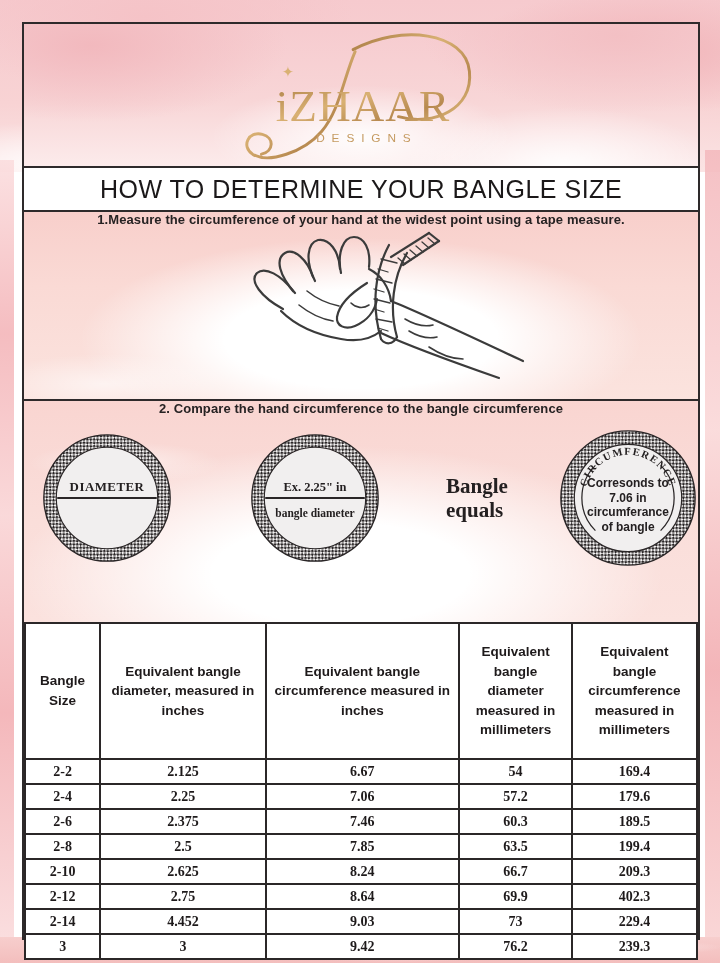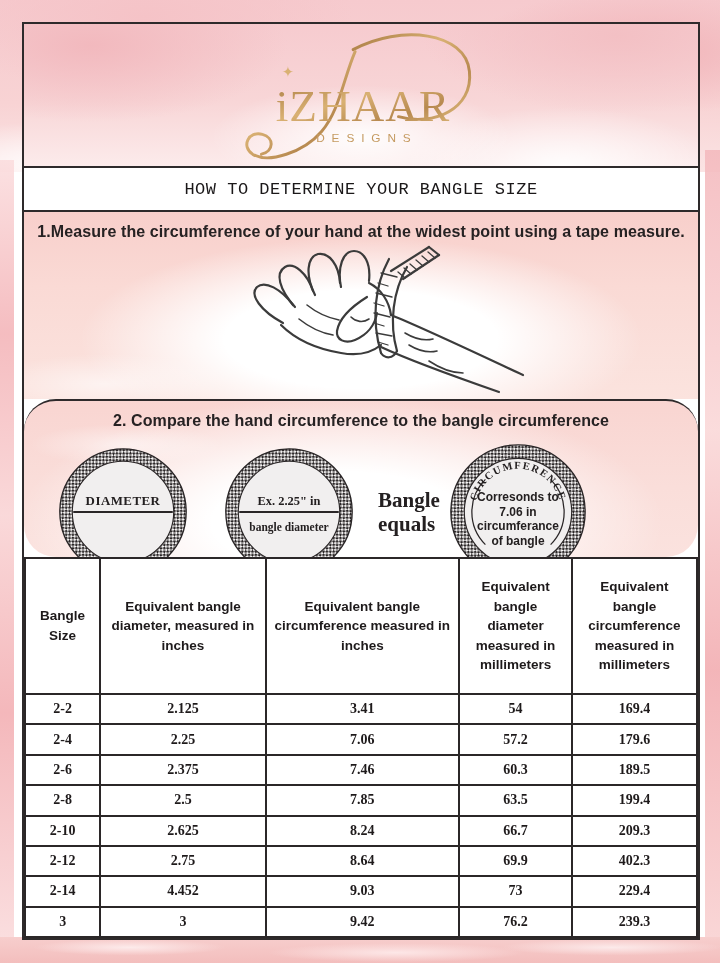--- a/index.html
+++ b/index.html
@@ -55,49 +55,48 @@
   }
   .logo-svg { width:330px; height:138px; display:block; }
 
   
   .title-band {
     height:46px; flex:none; background:#ffffff;
     border-top:2px solid #2e2a2b; border-bottom:2px solid #2e2a2b;
     display:flex; align-items:center; justify-content:center;
   }
   .title-band h1 {
-    font-family:Liberation Mono, monospace; font-weight:normal;
-    font-size:17px; letter-spacing:.5px; color:#1b1819;
+    font-family:Liberation Sans, sans-serif; font-weight:normal;
+    font-size:25px; letter-spacing:.5px; color:#1b1819;
   }
 
   
   .step1 {
     height:187px; flex:none; text-align:center;
     background:
       radial-gradient(360px 130px at 50% 68%, #ffffff 38%, rgba(255,255,255,0) 78%),
       radial-gradient(160px 40px at 12% 92%, rgba(255,255,255,.6), rgba(255,255,255,0) 75%),
       linear-gradient(180deg, #f8cfcb 0%, #fadad5 40%, #fbe3de 100%);
   }
   .step2 {
-    height:158px; flex:none; text-align:center;
+    height:223px; flex:none; text-align:center;
     border-top:2px solid #2e2a2b;
     background:
       radial-gradient(430px 170px at 47% 78%, #ffffff 30%, rgba(255,255,255,0) 75%),
       radial-gradient(120px 26px at 15% 28%, rgba(255,255,255,.55), rgba(255,255,255,0) 80%),
       linear-gradient(180deg, #f9d5d1 0%, #fadeda 55%, #fbe2de 100%);
-    border-radius: 32px;
   }
   .step-text {
-    display:block; padding-top:11px; font-size:16px; font-weight:bold;
+    display:block; font-size:13px; font-weight:bold;
     color:#262223; letter-spacing:.1px;
   }
   .hand-svg { display:block; margin:4px auto 0; width:340px; height:150px; }
 
   .circles-row {
-    margin-top:12px; display:flex; align-items:center; justify-content:flex-start;margin-left:16px;
+    margin-top:12px; display:flex; align-items:center; justify-content:space-between;
   }
   .bangle-circle { flex:none; }
   .c-sm { width:134px; height:134px; margin:0 16px; }
   .c-lg { width:140px; height:140px; margin-left:4px; }
   .equals-label {
     width:72px; flex:none; text-align:left; padding-left:6px;
     font-family:"Liberation Serif", serif; font-weight:bold;
     font-size:21px; line-height:1.15; color:#242021;
   }
   .ring-label { font-family:"Liberation Serif", serif; font-weight:bold; fill:#242021; }
@@ -286,21 +285,21 @@
           <th>Equivalent bangle diameter, measured in inches</th>
           <th>Equivalent bangle circumference measured in inches</th>
           <th>Equivalent bangle diameter measured in millimeters</th>
           <th>Equivalent bangle circumference measured in millimeters</th>
         </tr>
       </thead>
       <tbody>
           <tr>
             <td>2-2</td>
             <td>2.125</td>
-            <td>3.41</td>
+            <td>6.67</td>
             <td>54</td>
             <td>169.4</td>
           </tr>
           <tr>
             <td>2-4</td>
             <td>2.25</td>
             <td>7.06</td>
             <td>57.2</td>
             <td>179.6</td>
           </tr>

